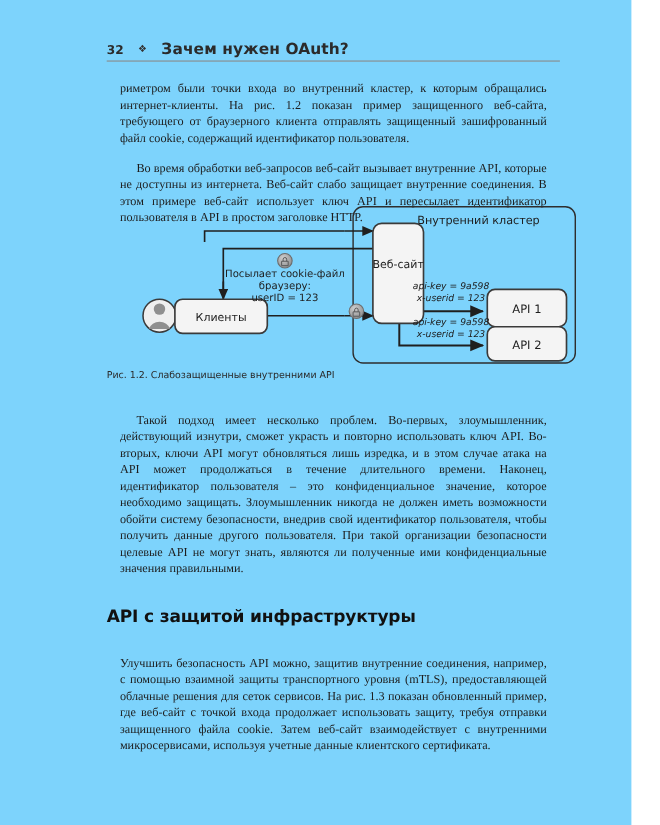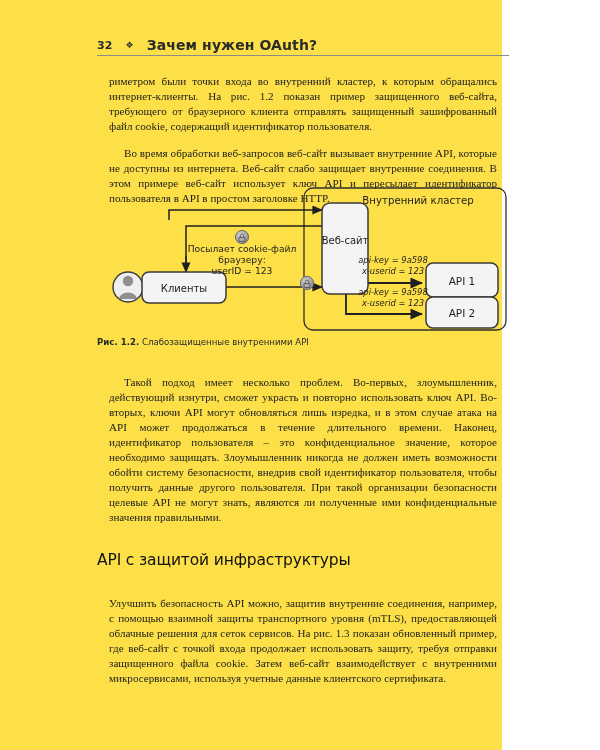--- a/index.html
+++ b/index.html
@@ -9,23 +9,23 @@
   }
   body {
     width: 600px;
     height: 750px;
     overflow: hidden;
     font-family: "Liberation Serif", serif;
     color: #231f20;
   }
   .page {
     position: relative;
-    width: 502px;
+    width: 574px;
     height: 750px;
-    background: #fde047;
+    background: #7dd3fc;
   }
 
   
   .runhead {
     position: absolute;
     left: 97px;
     top: 34px;
     width: 412px;
     height: 22px;
     display: flex;
@@ -79,43 +79,43 @@
   #block-c { top: 584px; }
 
   h2.head {
     position: absolute;
     left: 97px;
     top: 551px;
     width: 412px;
     margin: 0;
     font-family: "DejaVu Sans", sans-serif;
     font-size: 15.5px;
-    font-weight: normal;
+    font-weight: bold;
     color: #111;
     letter-spacing: -.15px;
   }
 
   
   .figure {
     position: absolute;
-    left: 96px;
+    left: 113px;
     top: 186px;
     width: 412px;
     height: 146px;
   }
   .figcap {
     position: absolute;
     left: 97px;
     top: 337px;
     width: 412px;
     font-family: "DejaVu Sans", sans-serif;
     font-size: 8.6px;
     color: #2a2a2a;
   }
-  .figcap .capnum { font-weight: bold; }
+  .figcap .capnum { font-weight: normal; }
 </style>
 </head>
 <body>
 
 <div class="page">
 
   <div class="runhead">
     <span class="folio">32</span>
     <span class="orn">❖</span>
     <span class="chap">Зачем нужен OAuth?</span>

